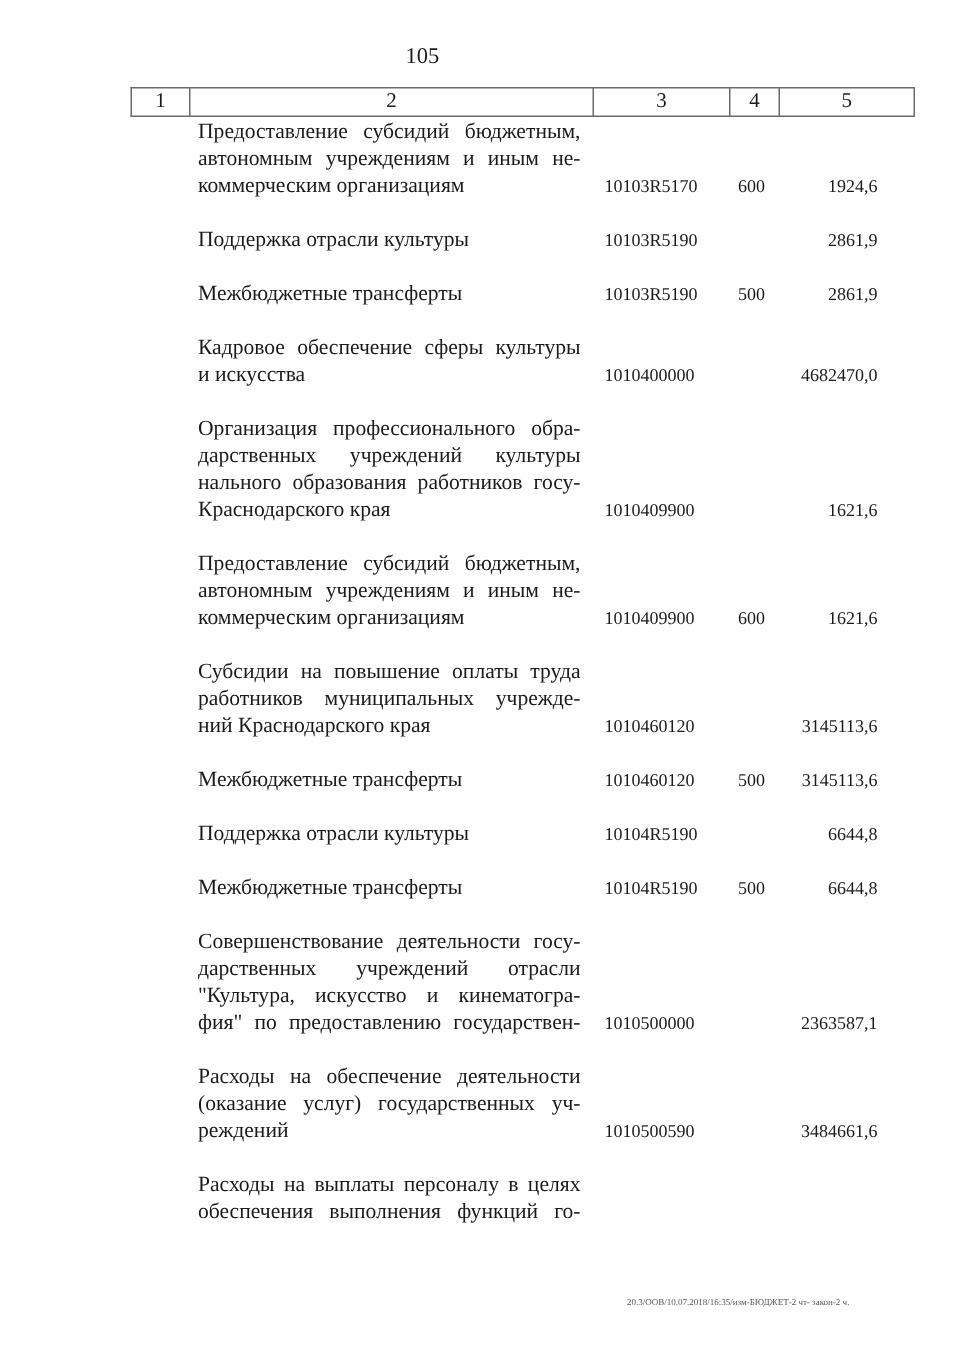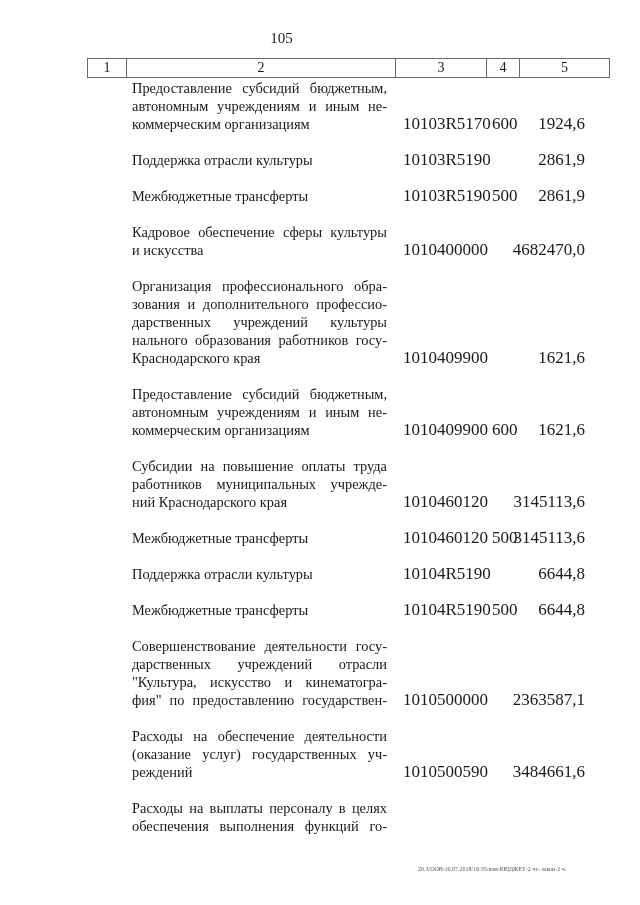--- a/index.html
+++ b/index.html
@@ -24,21 +24,21 @@
     .c4 { width: 32px; } .c5 { width: 89px; }
     .rows { position: absolute; top: 79px; left: 0; width: 624px; }
     .row { position: relative; margin-bottom: 18px; }
     .row-name {
       margin-left: 132px; width: 255px; font-size: 14.4px;
       line-height: 18px; text-align: justify; text-align-last: left;
     }
     .row-name span { display: block; }
     .row-name span.justify { text-align: justify; text-align-last: justify; }
     .row-code, .row-kind, .row-amount {
-      position: absolute; bottom: 0; font-size: 17px; line-height: 18px;
+      position: absolute; bottom: 0; font-size: 12px; line-height: 18px;
     }
     .row-code { left: 403px; }
     .row-kind { left: 492px; }
     .row-amount { right: 39px; text-align: right; }
     .footer {
       position: absolute; top: 866px; left: 418px;
       font-size: 6px; color: #555; white-space: nowrap;
     }
   </style>
 </head>
@@ -95,21 +95,20 @@
       <span>и искусства</span>
     </div>
     <span class="row-code">1010400000</span>
     <span class="row-kind"></span>
     <span class="row-amount">4682470,0</span>
   </div>
 
   <div class="row">
     <div class="row-name">
       <span class="justify">Организация профессионального обра-</span>
-      <span class="justify">зования и дополнительного профессио-</span>
       <span class="justify">дарственных учреждений культуры</span>
       <span class="justify">нального образования работников госу-</span>
       <span>Краснодарского края</span>
     </div>
     <span class="row-code">1010409900</span>
     <span class="row-kind"></span>
     <span class="row-amount">1621,6</span>
   </div>
 
   <div class="row">

